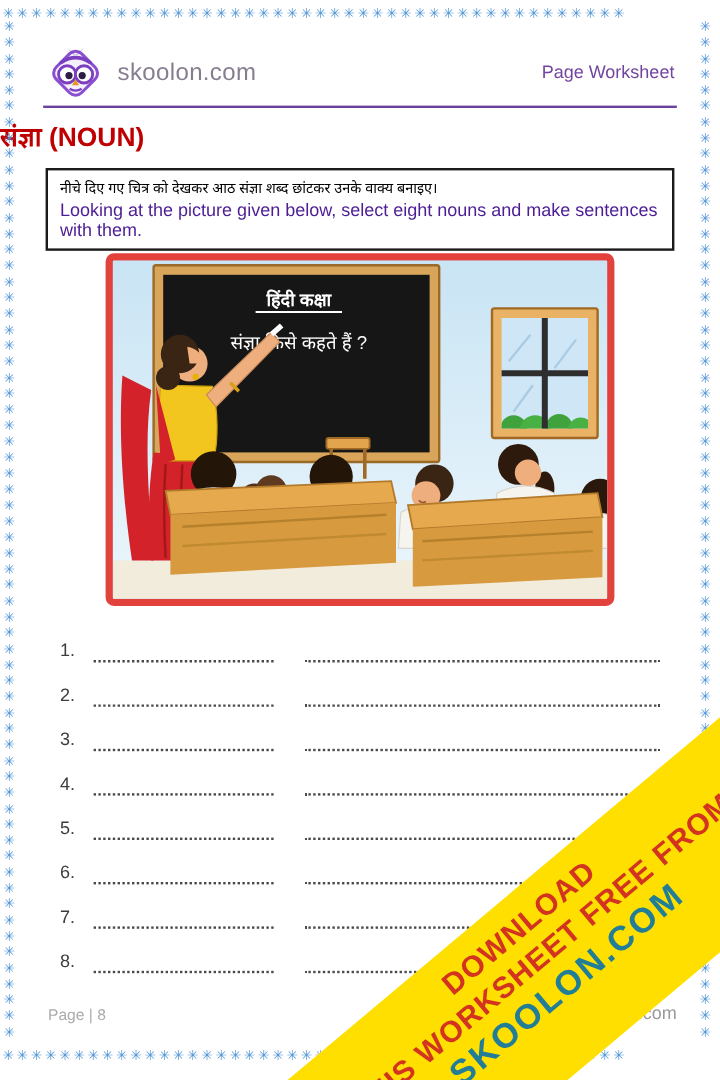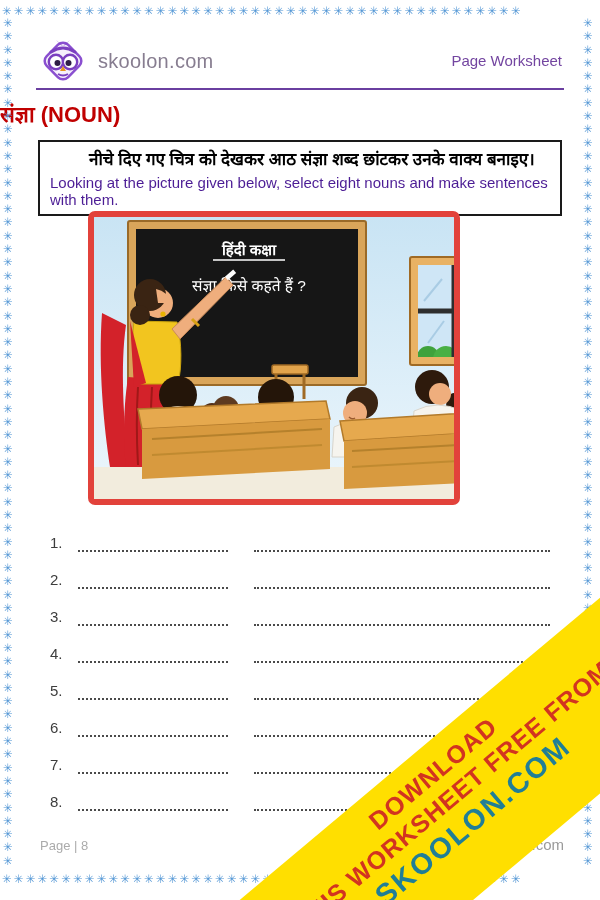--- a/index.html
+++ b/index.html
@@ -26,25 +26,25 @@
   .hdr-right { position:absolute; right:2px; top:18px; font-size:15px; color:#7345a0; }
   .hdr-rule { position:absolute; left:36px; right:36px; top:88px; height:2px; background:#6a3fa0; }
 
   
   .title { position:absolute; left:0; right:0; top:98px; text-align:left;
            font-size:22px; font-weight:bold; color:#c00000; }
 
   
   .instr { position:absolute; left:38px; right:38px; top:140px; border:2px solid #1a1a1a;
            padding:7px 10px 6px 10px; background:#fff; }
-  .instr-hi { font-size:17px; font-weight:bold; color:#000; line-height:1.35;margin-left:39px; }
+  .instr-hi { font-size:12px; font-weight:normal; color:#000; line-height:1.35; }
   .instr-en { font-family:Liberation Sans, sans-serif; font-size:15px; color:#4c1d95; margin-top:2px; }
 
   
-  .picture { position:absolute; left:88px; top:211px; width:372px; height:294px;
+  .picture { position:absolute; left:88px; top:211px; width:424px; height:294px;
              border:6px solid #e2423b; border-radius:7px; overflow:hidden; background:#cde7f5; }
   .picture svg { display:block; }
 
   
   .rows { position:absolute; left:50px; top:515px; width:500px; z-index:5; }
   .row { display:flex; align-items:flex-end; height:37px; }
   .num { width:28px; font-size:15px; color:#3d3d3d; padding-bottom:1px; }
   .blank { border-bottom:2px dotted #4a4a4a; height:6px; }
   .blank.short { width:150px; }
   .blank.long { width:296px; margin-left:26px; }

